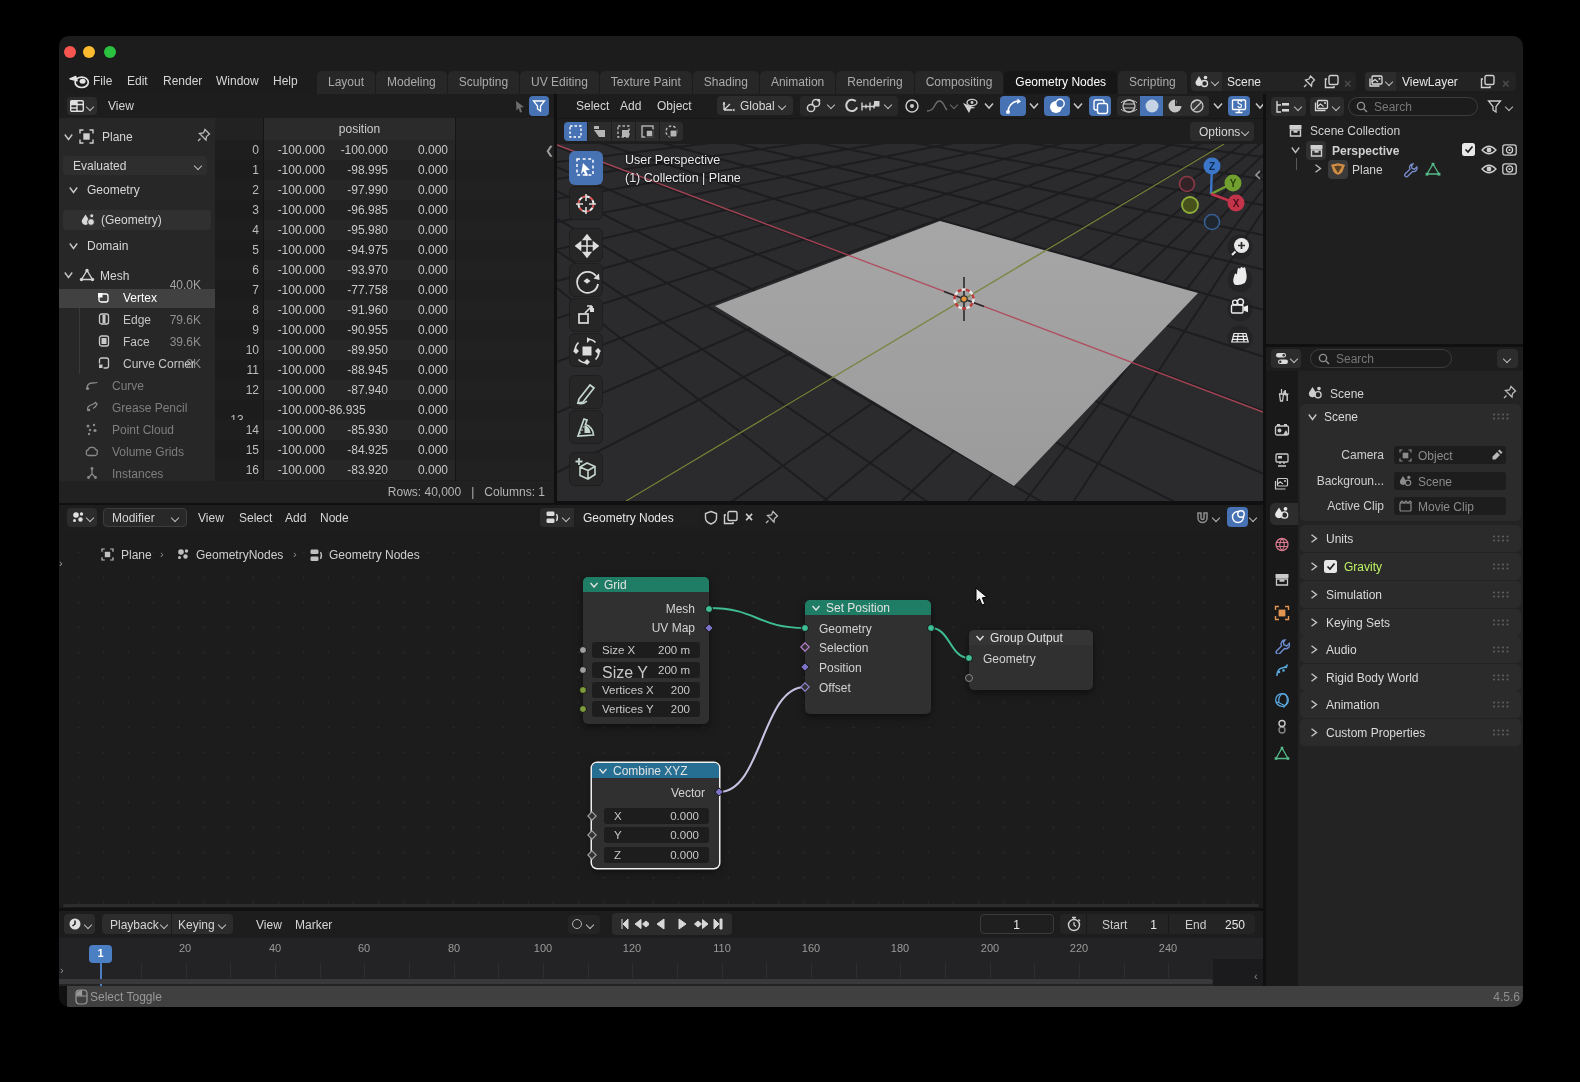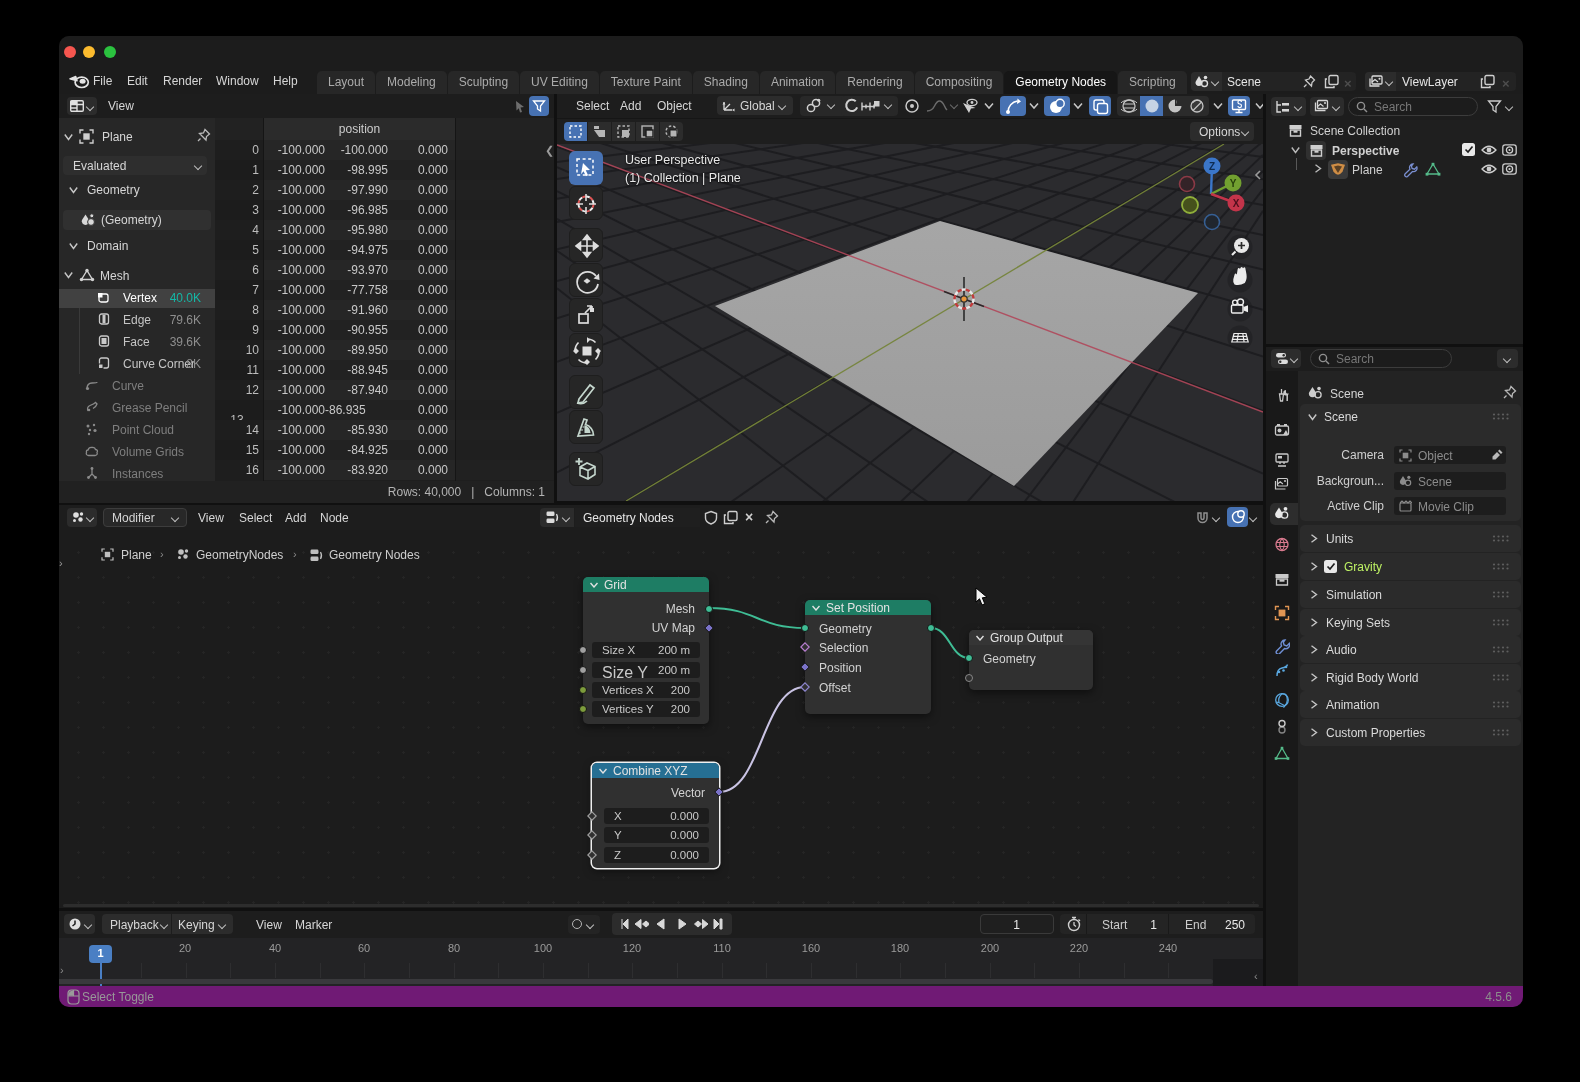--- a/index.html
+++ b/index.html
@@ -121,21 +121,21 @@
         <circle cx="2.5" cy="11.5" r="1.7" fill="#d2d2d2"></circle>
       </svg>
   <div class="a gd t12" style="left:41px;top:175px">Mesh</div>
   <div class="a" style="left:0px;top:195px;width:156px;height:19px;background:#414141"></div>
   <div class="a" style="left:20px;top:214px;width:1px;height:66px;background:#3a3a3a"></div>
   <svg class="a" style="left:38px;top:196px" width="14" height="14" viewBox="0 0 14 14">
         <rect x="2" y="4" width="9" height="8" rx="2" fill="none" stroke="#ffffff" stroke-width="1.3"></rect>
         <rect x="1" y="3" width="4.5" height="4.5" fill="#ffffff"></rect>
       </svg>
 <div class="a t12" style="left:64px;top:197px;color:#ffffff">Vertex</div>
-<div class="a t12" style="left:96px;top:197px;width:46px;text-align:right;color:#14b8a6">40.0K</div>
+<div class="a t12" style="left:96px;top:184px;width:46px;text-align:right;color:#a3a3a3">40.0K</div>
 <svg class="a" style="left:38px;top:218px" width="14" height="14" viewBox="0 0 14 14">
         <rect x="2.5" y="2" width="9" height="10" rx="2" fill="none" stroke="#c9c9c9" stroke-width="1.3"></rect>
         <rect x="5.5" y="3" width="3" height="8" fill="#c9c9c9"></rect>
       </svg>
 <div class="a t12" style="left:64px;top:219px;color:#c5c5c5">Edge</div>
 <div class="a t12" style="left:96px;top:219px;width:46px;text-align:right;color:#8f8f8f">79.6K</div>
 <svg class="a" style="left:38px;top:240px" width="14" height="14" viewBox="0 0 14 14">
         <rect x="2.5" y="2" width="9" height="10" rx="2" fill="none" stroke="#c9c9c9" stroke-width="1.3"></rect>
         <rect x="4.5" y="4" width="5" height="6" fill="#c9c9c9"></rect>
       </svg>
@@ -1185,21 +1185,21 @@
           <circle cx="6.5" cy="1.5" r="1.1"></circle>
           <circle cx="6.5" cy="5.5" r="1.1"></circle>
           <circle cx="11.0" cy="1.5" r="1.1"></circle>
           <circle cx="11.0" cy="5.5" r="1.1"></circle>
           <circle cx="15.5" cy="1.5" r="1.1"></circle>
           <circle cx="15.5" cy="5.5" r="1.1"></circle>
         </g>
       </svg>
 </div>
 
-<div class="a" style="left:0;top:950px;width:1464px;height:21px;background:#701a75">
+<div class="a" style="left:8px;top:950px;width:1464px;height:21px;background:#404040">
   <svg class="a" style="left:8px;top:3px" width="13" height="16" viewBox="0 0 13 16">
         <rect x="1" y="1" width="11" height="14" rx="3.5" fill="none" stroke="#9a9a9a" stroke-width="1.2"></rect>
         <path d="M1.2 7 h10.6 M6.5 1 v6" stroke="#9a9a9a" stroke-width="1.2"></path>
         <path d="M1.2 6.8 a5.3 5.3 0 0 1 5.3-5.6 v5.6 Z" fill="#9a9a9a"></path>
       </svg>
 <div class="a t12" style="left:23px;top:4px;color:#989898">Select Toggle</div>
 <div class="a t12" style="left:1380px;top:4px;width:73px;text-align:right;color:#8d8d8d">4.5.6</div>
 </div>
 
 </div>

